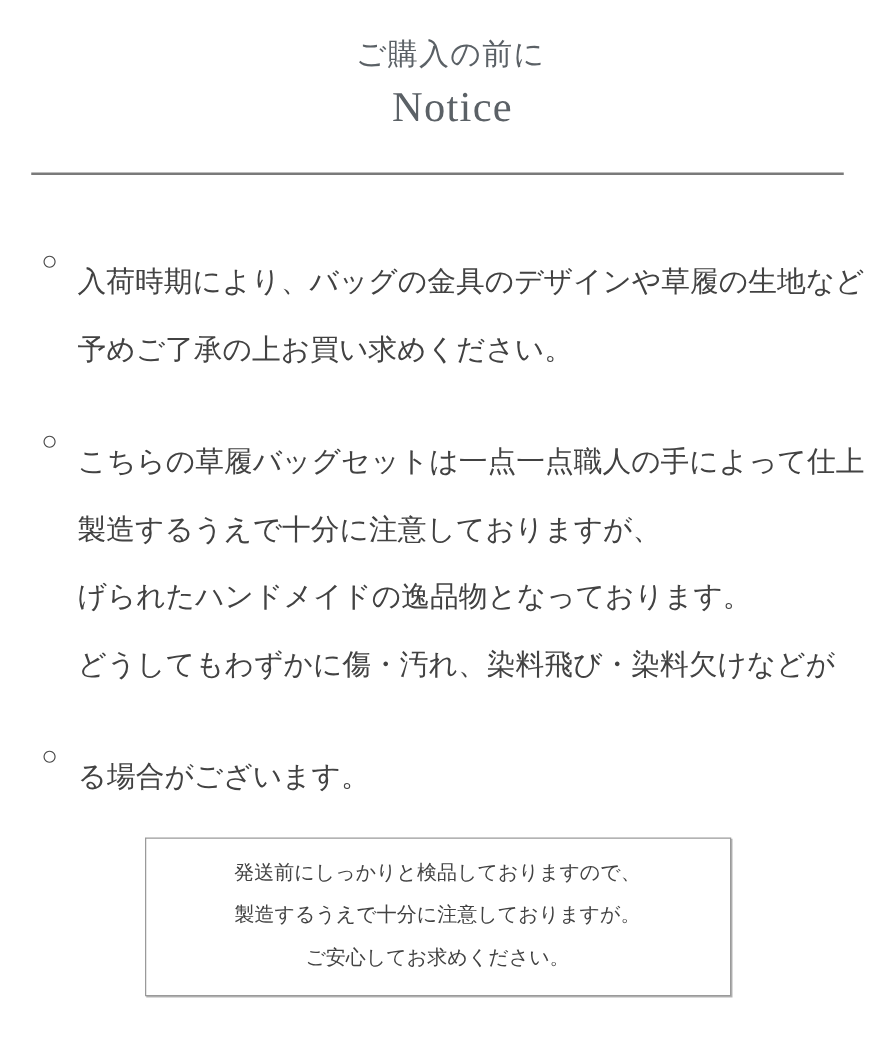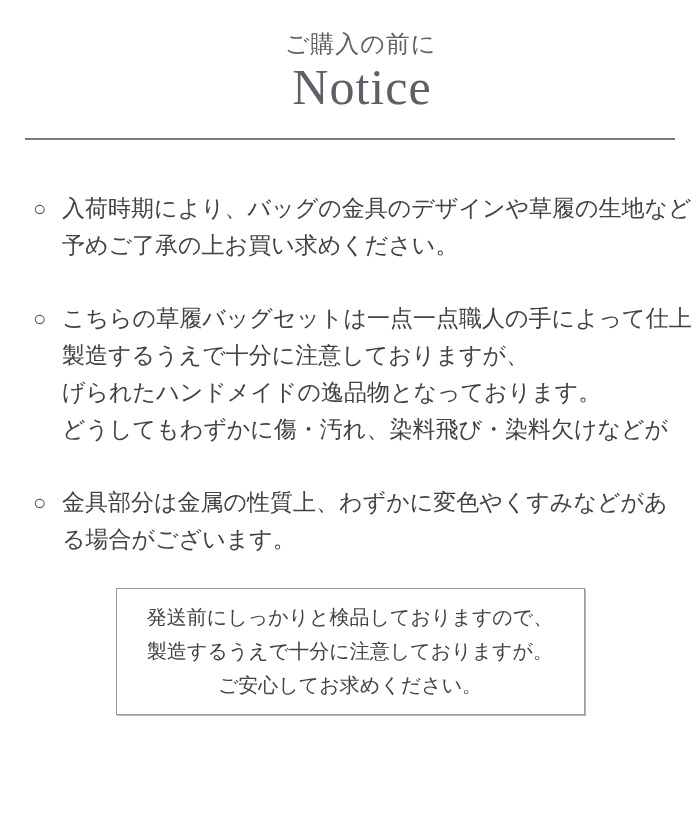--- a/index.html
+++ b/index.html
@@ -27,21 +27,21 @@
   .header-subtitle {
     font-family: "Liberation Serif", "DejaVu Serif", serif;
     font-size: 24px;
     line-height: 28px;
     letter-spacing: 1px;
     color: #5b6166;
     padding-left: 21px;
   }
   .page-title {
     font-family: "Liberation Serif", "DejaVu Serif", serif;
-    font-size: 50px;
+    font-size: 34px;
     font-weight: 400;
     line-height: 54px;
     letter-spacing: 1px;
     color: #5b6166;
     margin: 2px 0 0 0;
     padding-left: 24px;
   }
   .divider {
     border: none;
     border-top: 2px solid #7a7a7a;
@@ -67,31 +67,32 @@
     width: 29px;
     font-size: 22px;
     line-height: 37px;
     color: #4a4a4a;
   }
   .notice .lines {
     flex: 1 1 auto;
   }
   .notice .line {
     white-space: nowrap;
+    margin-top: 17px;
   }
   
   .footer-box {
     box-sizing: border-box;
     width: 469px;
     margin: 30px auto 0 auto;
     padding: 11px 0 12px 0;
     border: 1px solid #9a9a9a;
     box-shadow: 1px 1px 0 rgba(120,120,120,0.55);
     text-align: center;
-    font-size: 20px;
+    font-size: 16px;
     line-height: 34px;
     color: #424242;
   }
   .footer-box .line {
     white-space: nowrap;
   }
 </style>
 </head>
 <body>
 
@@ -120,21 +121,20 @@
         <div class="line">こちらの草履バッグセットは一点一点職人の手によって仕上</div>
         <div class="line">製造するうえで十分に注意しておりますが、</div>
         <div class="line">げられたハンドメイドの逸品物となっております。</div>
         <div class="line">どうしてもわずかに傷・汚れ、染料飛び・染料欠けなどが</div>
       </div>
     </div>
 
     <div class="notice">
       <span class="marker">○</span>
       <div class="lines">
-        <div class="line">金具部分は金属の性質上、わずかに変色やくすみなどがあ</div>
         <div class="line">る場合がございます。</div>
       </div>
     </div>
 
   </main>
 
   <div class="footer-box">
     <div class="line">発送前にしっかりと検品しておりますので、</div>
     <div class="line">製造するうえで十分に注意しておりますが。</div>
     <div class="line">ご安心してお求めください。</div>

